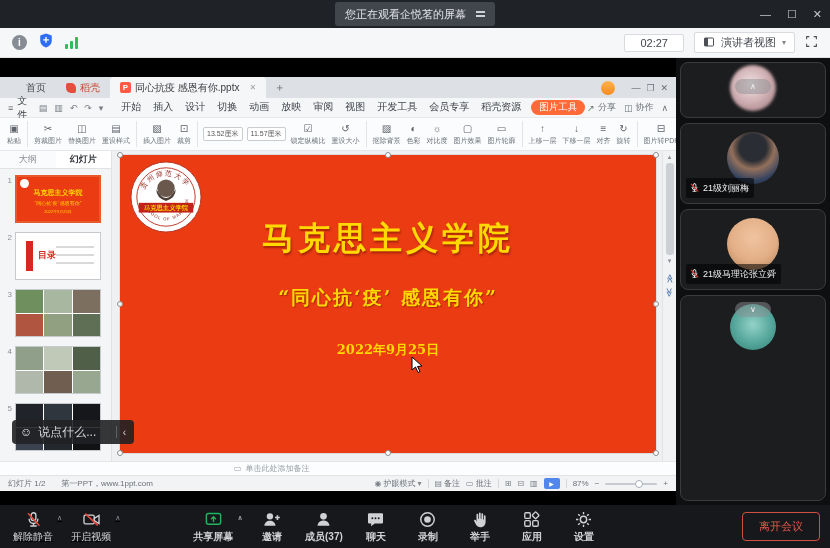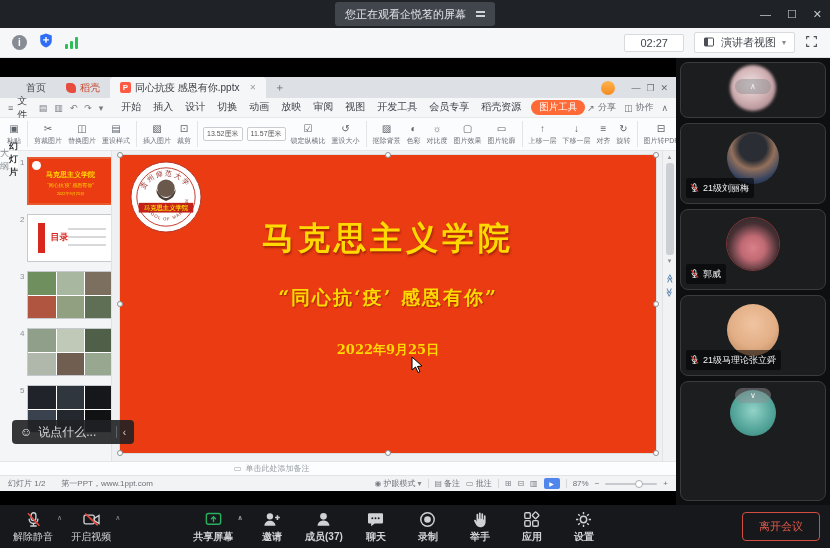--- a/index.html
+++ b/index.html
@@ -53,21 +53,21 @@
 .mr-item{display:flex;gap:3px;align-items:center;white-space:nowrap;}
 
 .wribbon{height:33px;flex:0 0 33px;background:#fbfcfd;border-bottom:1px solid #e5e6e8;display:flex;align-items:center;padding:0 4px;overflow:hidden;}
 .rib-item{display:flex;flex-direction:column;align-items:center;justify-content:center;padding:0 3px;gap:2px;flex:0 0 auto;}
 .rib-ic{font-size:10px;color:#5d636b;line-height:11px;}
 .rib-lb{font-size:7px;color:#6b7077;white-space:nowrap;}
 .rib-sep{width:1px;height:26px;background:#e3e4e6;margin:0 3px;flex:0 0 1px;}
 .rib-field{border:1px solid #c9ccd1;background:#fff;border-radius:2px;font-size:7px;color:#555;padding:1px 3px;margin:0 2px;white-space:nowrap;flex:0 0 auto;}
 
 .wbody{flex:1;display:flex;min-height:0;}
-.panel{width:112px;flex:0 0 112px;background:#f4f5f6;border-right:1px solid #e0e2e4;display:flex;flex-direction:row;}
+.panel{width:112px;flex:0 0 112px;background:#f4f5f6;border-right:1px solid #e0e2e4;display:flex;flex-direction:column;}
 .ptabs{height:18px;flex:0 0 18px;display:flex;border-bottom:1px solid #e0e2e4;background:#fafbfc;font-size:9px;color:#8b9096;}
 .ptab{flex:1;display:flex;align-items:center;justify-content:center;}
 .ptab.active{background:#fff;color:#33373c;font-weight:bold;}
 .thumbs{flex:1;overflow:hidden;padding:6px 4px 0 2px;display:flex;flex-direction:column;gap:9px;}
 .thumb-row{display:flex;gap:3px;align-items:flex-start;}
 .tnum{width:10px;font-size:8px;color:#8b9096;text-align:right;padding-top:1px;}
 .thumb{width:86px;height:48px;background:#fff;border:1px solid #c6c9cd;position:relative;overflow:hidden;flex:0 0 auto;}
 .thumb.sel{border:2px solid #e85a2e;}
 .mini-red{position:absolute;inset:0;background:#ea3b12;display:flex;flex-direction:column;align-items:center;}
 .m-logo{position:absolute;left:3px;top:2px;width:9px;height:9px;border-radius:50%;background:#fff;}
@@ -129,21 +129,21 @@
 .av-teal{top:8px;width:46px;height:46px;background:radial-gradient(circle at 50% 45%,#93d2c8 0%,#55a69b 55%,#2f7e74 100%);}
 .pill{position:absolute;left:50%;transform:translateX(-50%);width:36px;height:15px;border-radius:8px;background:rgba(140,142,146,.5);color:#f0f1f2;font-size:8px;display:flex;align-items:center;justify-content:center;z-index:2;}
 .t1 .pill{top:16px;}
 .t6 .pill{top:6px;}
 .nrow{position:absolute;left:5px;bottom:5px;display:flex;align-items:center;gap:3px;background:rgba(0,0,0,.55);border-radius:2px;padding:1px 5px 1px 3px;z-index:2;max-width:136px;}
 .nrow .nm{color:#f2f3f4;font-size:9px;white-space:nowrap;overflow:hidden;}
 .badge-or{width:13px;height:13px;border-radius:2px;background:#ef8b33;display:flex;align-items:center;justify-content:center;flex:0 0 13px;}
 
 
 .toolbar{height:43px;flex:0 0 43px;background:#17181b;display:flex;align-items:center;padding:0 10px;}
-.tb-left{display:flex;}
+.tb-left{display:flex;text-decoration:underline;}
 .tb-center{display:flex;margin-left:64px;font-weight:bold;}
 .tbtn{display:flex;align-items:flex-start;margin-right:6px;}
 .tb-main{display:flex;flex-direction:column;align-items:center;gap:1px;min-width:46px;}
 .ticon{height:19px;display:flex;align-items:center;justify-content:center;}
 .tlabel{font-size:10px;color:#cfd1d4;white-space:nowrap;}
 .chev{color:#8f939a;font-size:7px;margin-top:4px;margin-left:1px;}
 .leave{margin-left:auto;background:none;border:1px solid #d14f42;color:#e15a4c;border-radius:4px;font-size:11px;padding:6px 16px;font-family:inherit;}
 </style>
 </head>
 <body>
@@ -522,34 +522,20 @@
                   <rect x="9" y="3.5" width="6" height="10" rx="3"></rect>
                   <path d="M6.5 11.5a5.5 5.5 0 0 0 11 0"></path>
                   <path d="M12 17v3.2M8.5 20.2h7"></path>
                 </g>
                 <line x1="4.5" y1="4" x2="20" y2="20.5" stroke="#e0392b" stroke-width="2.6"></line>
               </svg></span>
             <span class="nm">21级刘丽梅</span>
           </div>
         </div>
         <div class="tile tN">
-          <div class="av av-b"></div>
-          <div class="nrow">
-            <span><svg width="11" height="11" viewBox="0 0 24 24">
-                <g fill="none" stroke="#e8eaed" stroke-width="2" stroke-linecap="round">
-                  <rect x="9" y="3.5" width="6" height="10" rx="3"></rect>
-                  <path d="M6.5 11.5a5.5 5.5 0 0 0 11 0"></path>
-                  <path d="M12 17v3.2M8.5 20.2h7"></path>
-                </g>
-                <line x1="4.5" y1="4" x2="20" y2="20.5" stroke="#e0392b" stroke-width="2.6"></line>
-              </svg></span>
-            <span class="nm">郭威</span>
-          </div>
-        </div>
-        <div class="tile tN">
           <div class="av av-d"></div>
           <div class="nrow">
             <span><svg width="11" height="11" viewBox="0 0 24 24">
                 <g fill="none" stroke="#e8eaed" stroke-width="2" stroke-linecap="round">
                   <rect x="9" y="3.5" width="6" height="10" rx="3"></rect>
                   <path d="M6.5 11.5a5.5 5.5 0 0 0 11 0"></path>
                   <path d="M12 17v3.2M8.5 20.2h7"></path>
                 </g>
                 <line x1="4.5" y1="4" x2="20" y2="20.5" stroke="#e0392b" stroke-width="2.6"></line>
               </svg></span>

